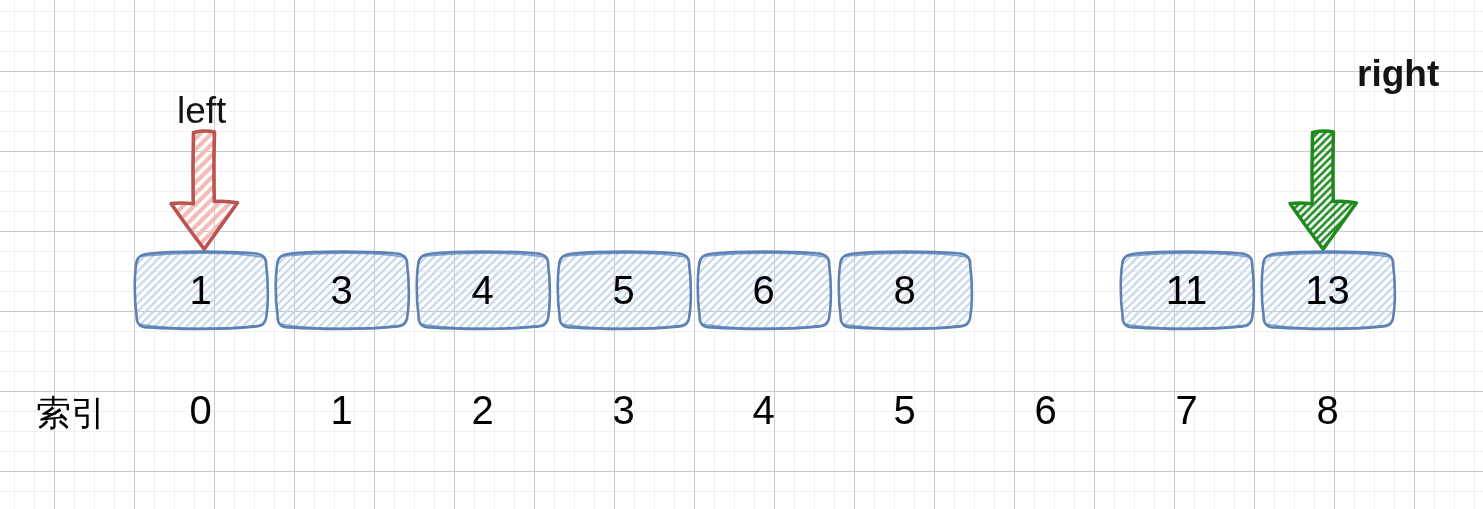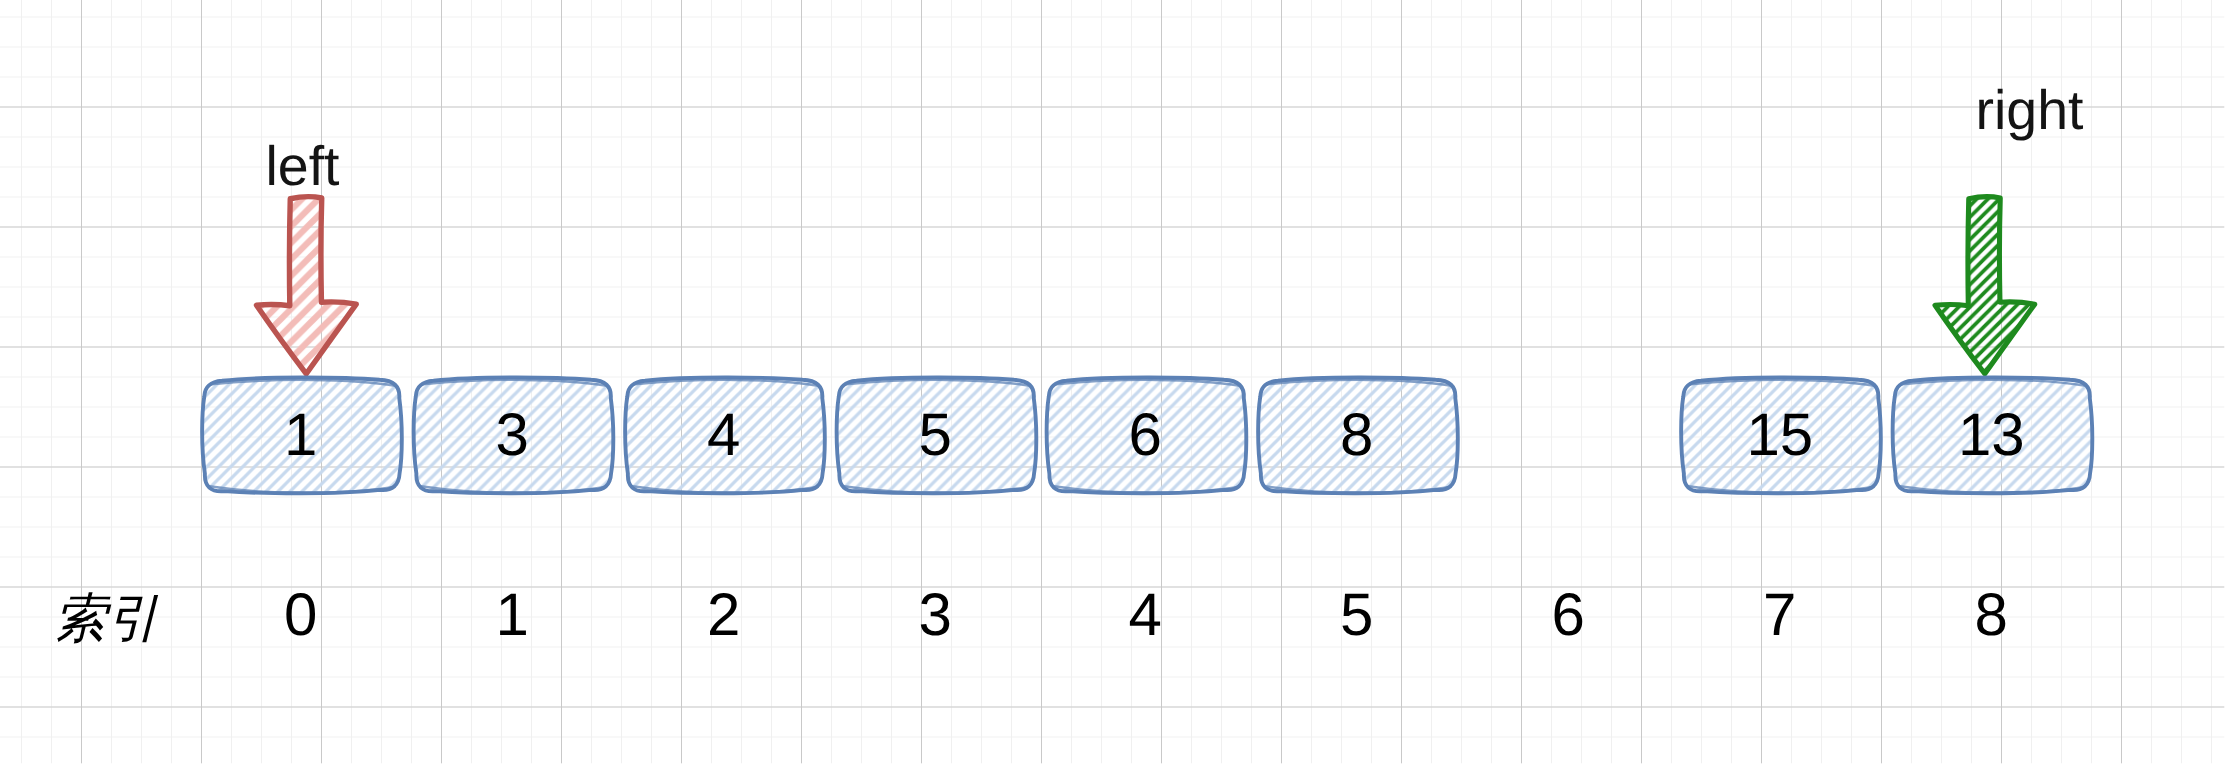--- a/index.html
+++ b/index.html
@@ -16,21 +16,21 @@
       linear-gradient(to bottom, #f0f0f0 1px, transparent 1px);
     background-size:80px 80px, 80px 80px, 20px 20px, 20px 20px;
     background-position:54px 0, 0 71px, 14px 0, 0 11px;
   }
   .pointer-label{
     position:absolute;top:54px;
     font-size:37px;color:#141414;line-height:1.1;
     white-space:nowrap;
   }
   #left-label{left:177px;margin-top:37px;}
-  #right-label{left:1317px;}
+  #right-label{left:1357px;font-weight:bold;}
   .arrow{position:absolute;width:100px;height:130px;top:126px;}
   #left-arrow{left:153px;}
   #right-arrow{left:1272px;}
   .arrow-red{fill:url(#hatch-red);stroke:#ba5450;stroke-width:3.6;stroke-linejoin:round;stroke-linecap:round;}
   .arrow-green{fill:url(#hatch-green);stroke:#1e8a1e;stroke-width:3.4;stroke-linejoin:round;stroke-linecap:round;}
   .cell{
     position:absolute;top:247px;width:141px;height:86px;
   }
   .cell-bg{position:absolute;left:0;top:0;width:141px;height:86px;}
   .cell-value{
@@ -38,21 +38,21 @@
     display:flex;align-items:center;justify-content:center;
     font-size:40px;color:#000;
   }
   .index{
     position:absolute;top:387px;width:141px;height:46px;
     line-height:46px;text-align:center;
     font-size:40px;color:#000;
   }
   #index-row-label{
     position:absolute;left:36px;top:392px;height:42px;line-height:42px;
-    font-size:35px;color:#000;white-space:nowrap;font-style:italic;
+    font-size:35px;color:#000;white-space:nowrap;
   }
   .defs-svg{position:absolute;width:0;height:0;}
 </style>
 </head>
 <body>
 
 <div id="canvas">
 
   <svg class="defs-svg" aria-hidden="true">
     <defs>
@@ -122,21 +122,21 @@
   <div class="cell" style="left:834px">
     <svg class="cell-bg" viewBox="0 0 141 86">
         <use href="#cell-shape"></use>
       </svg>
     <div class="cell-value">8</div>
   </div>
   <div class="cell" style="left:1116px">
     <svg class="cell-bg" viewBox="0 0 141 86">
         <use href="#cell-shape"></use>
       </svg>
-    <div class="cell-value">15</div>
+    <div class="cell-value">11</div>
   </div>
   <div class="cell" style="left:1257px">
     <svg class="cell-bg" viewBox="0 0 141 86">
         <use href="#cell-shape"></use>
       </svg>
     <div class="cell-value">13</div>
   </div>
 
   <div id="index-row-label">索引</div>
   <div class="index" style="left:130px">0</div>

